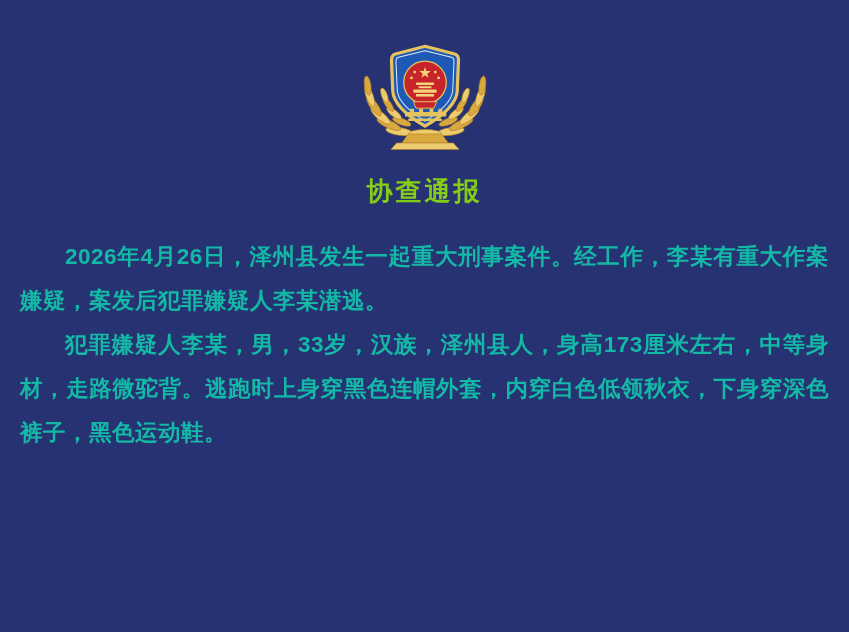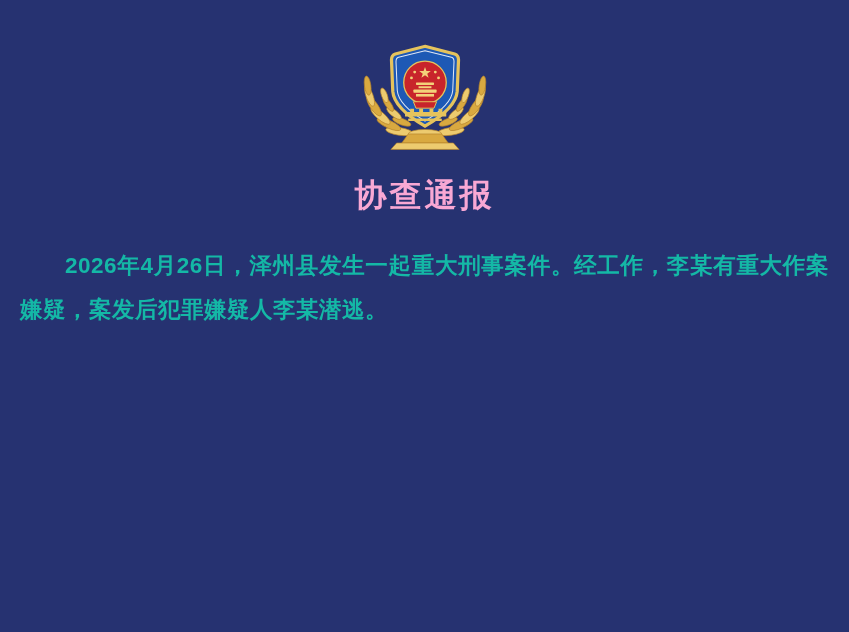--- a/index.html
+++ b/index.html
@@ -23,24 +23,24 @@
   .badge-wrap {
     text-align: center;
     height: 118px;
   }
   .badge-wrap svg {
     display: inline-block;
   }
   .notice-title {
     margin: 20px 0 0 0;
     text-align: center;
-    font-size: 32px;
+    font-size: 26px;
     font-weight: bold;
     letter-spacing: 3px;
-    color: #f9a8d4;
+    color: #84cc16;
   }
   .notice-body {
     margin: 26px 20px 0 20px;
   }
   .notice-body p {
     margin: 0;
     font-size: 22.5px;
     line-height: 44px;
     font-weight: 600;
     text-align: justify;
@@ -116,15 +116,16 @@
         <path d="M78 112 l8 0 0 -5 6 0 0 5 8 0 0 -5 6 0 0 5 10 0 0 -5 6 0 0 5 8 0 0 -5 6 0 0 5 6 0 0 7 -64 0 Z" transform="translate(1,6)"></path>
         <rect x="84" y="128" width="52" height="4" rx="1"></rect>
       </g>
     </svg>
   </div>
 
   <h1 class="notice-title">协查通报</h1>
 
   <div class="notice-body">
     <p>2026年4月26日，泽州县发生一起重大刑事案件。经工作，李某有重大作案嫌疑，案发后犯罪嫌疑人李某潜逃。</p>
+    <p>犯罪嫌疑人李某，男，33岁，汉族，泽州县人，身高173厘米左右，中等身材，走路微驼背。逃跑时上身穿黑色连帽外套，内穿白色低领秋衣，下身穿深色裤子，黑色运动鞋。</p>
   </div>
 
 </div>
 
 </body></html>

